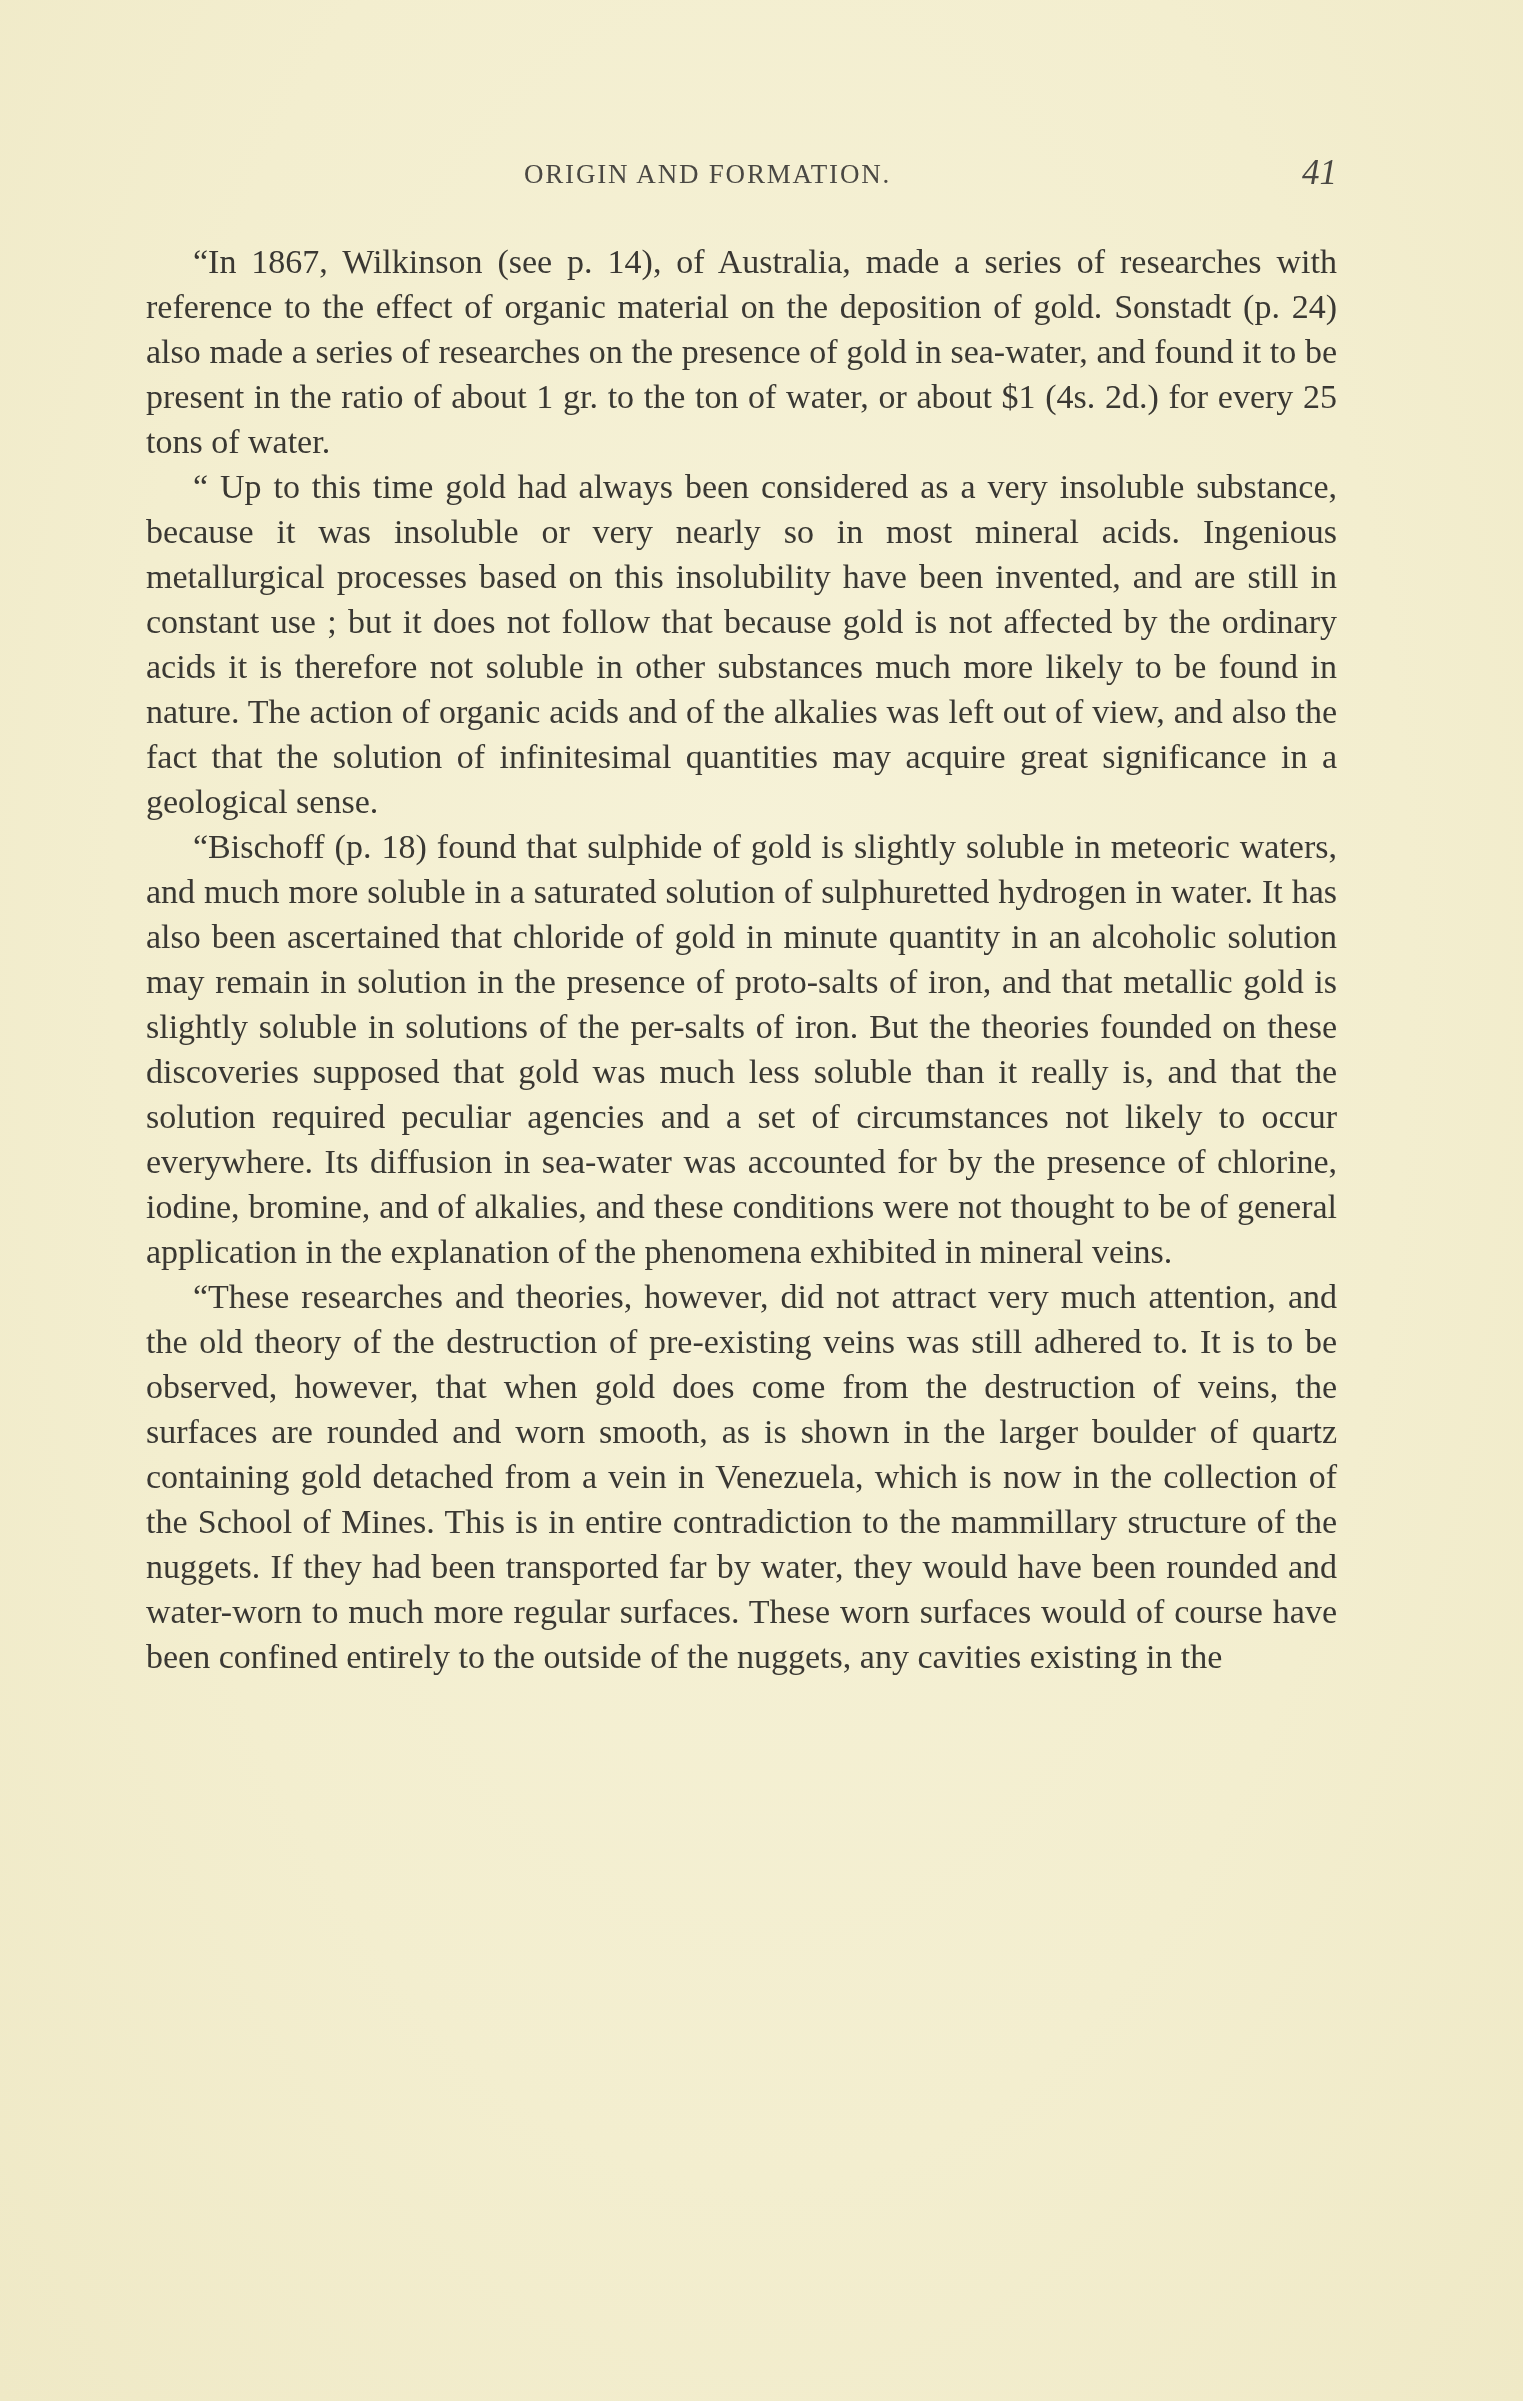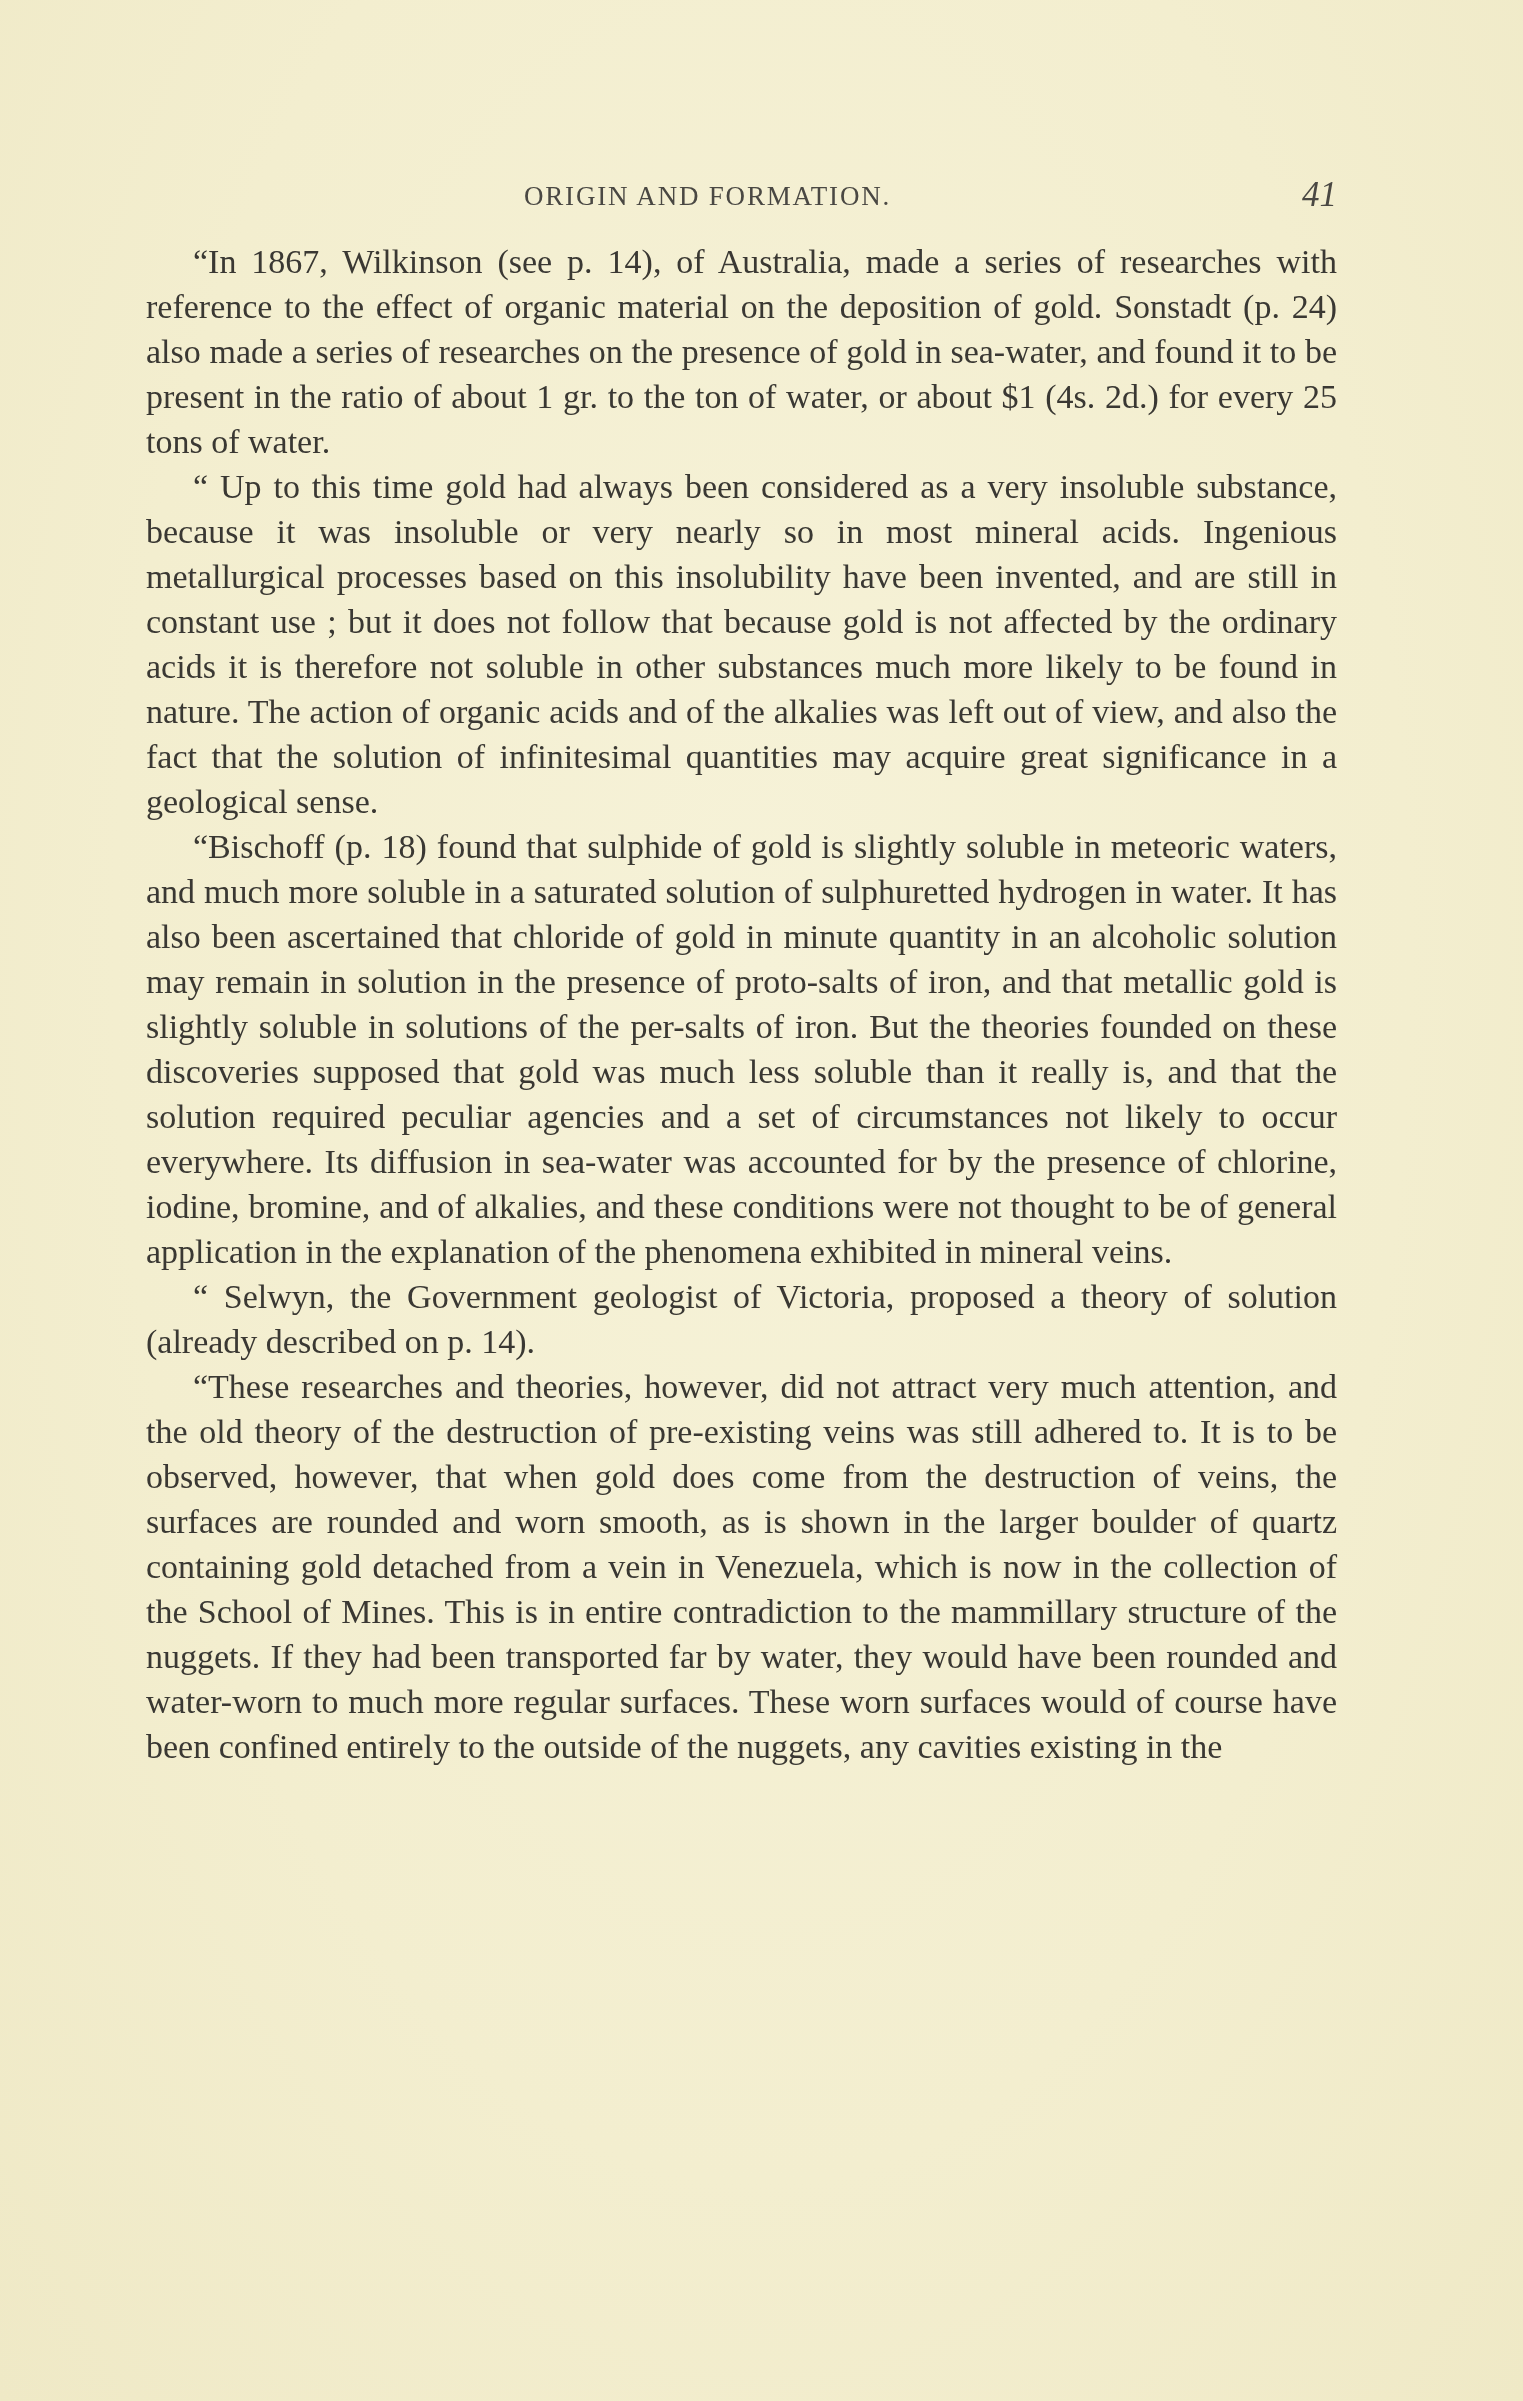--- a/index.html
+++ b/index.html
@@ -13,21 +13,21 @@
     color: #3a3833;
   }
   .page {
     position: absolute;
     left: 0; top: 0;
     width: 1524px; height: 2401px;
     background: radial-gradient(ellipse at 50% 40%, #f6f2d8 0%, #f3eecf 60%, #efe9c6 100%);
   }
   .running-head {
     position: absolute;
-    top: 177px;
+    top: 155px;
     left: 146px;
     width: 1191px;
     height: 44px;
   }
   .running-title {
     position: absolute;
     left: 378px;
     top: 3.5px;
     font-size: 27px;
     letter-spacing: 1.8px;
@@ -64,18 +64,17 @@
 
   <div class="running-head">
     <div class="running-title">ORIGIN AND FORMATION.</div>
     <div class="page-number">41</div>
   </div>
 
   <div class="body-text">
     <p class="para">“In 1867, Wilkinson (see p. 14), of Australia, made a series of researches with reference to the effect of organic material on the deposition of gold.  Sonstadt (p. 24) also made a series of researches on the presence of gold in sea-water, and found it to be present in the ratio of about 1 gr. to the ton of water, or about $1 (4s. 2d.) for every 25 tons of water.</p>
     <p class="para">“ Up to this time gold had always been considered as a very insoluble substance, because it was insoluble or very nearly so in most mineral acids.  Ingenious metallurgical processes based on this insolubility have been invented, and are still in constant use ; but it does not follow that because gold is not affected by the ordinary acids it is therefore not soluble in other substances much more likely to be found in nature.  The action of organic acids and of the alkalies was left out of view, and also the fact that the solution of infinitesimal quantities may acquire great significance in a geological sense.</p>
     <p class="para">“Bischoff (p. 18) found that sulphide of gold is slightly soluble in meteoric waters, and much more soluble in a saturated solution of sulphuretted hydrogen in water.  It has also been ascertained that chloride of gold in minute quantity in an alcoholic solution may remain in solution in the presence of proto-salts of iron, and that metallic gold is slightly soluble in solutions of the per-salts of iron.  But the theories founded on these discoveries supposed that gold was much less soluble than it really is, and that the solution required peculiar agencies and a set of circumstances not likely to occur everywhere.  Its diffusion in sea-water was accounted for by the presence of chlorine, iodine, bromine, and of alkalies, and these conditions were not thought to be of general application in the explanation of the phenomena exhibited in mineral veins.</p>
-    <p class="para">“ Selwyn, the Government geologist of Victoria, proposed a theory of solution (already described on p. 14).</p>
     <p class="para">“These researches and theories, however, did not attract very much attention, and the old theory of the destruction of pre-existing veins was still adhered to.  It is to be observed, however, that when gold does come from the destruction of veins, the surfaces are rounded and worn smooth, as is shown in the larger boulder of quartz containing gold detached from a vein in Venezuela, which is now in the collection of the School of Mines.  This is in entire contradiction to the mammillary structure of the nuggets.  If they had been transported far by water, they would have been rounded and water-worn to much more regular surfaces.  These worn surfaces would of course have been confined entirely to the outside of the nuggets, any cavities existing in the</p>
   </div>
 
 </div>
 
 
 </body></html>

